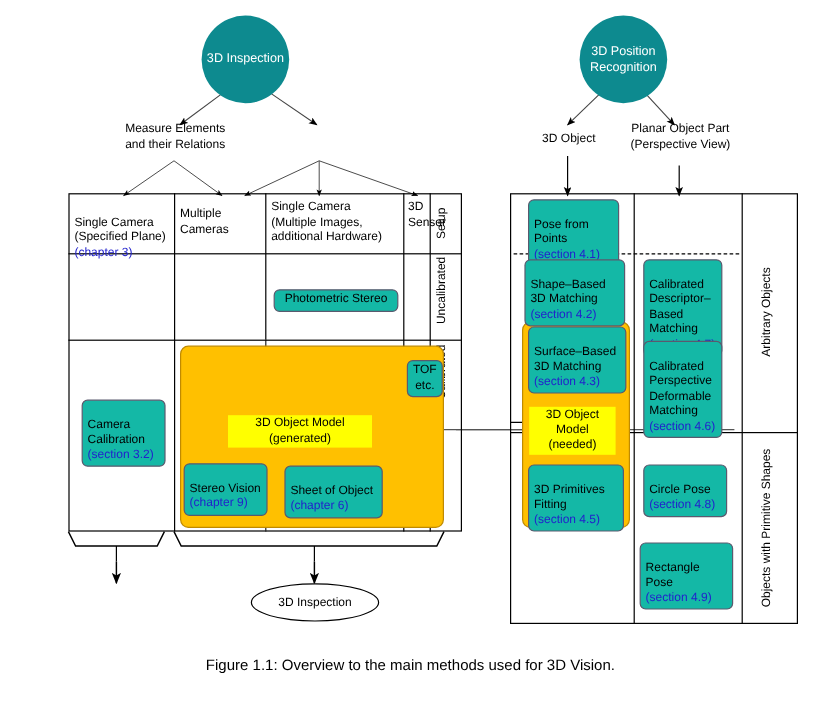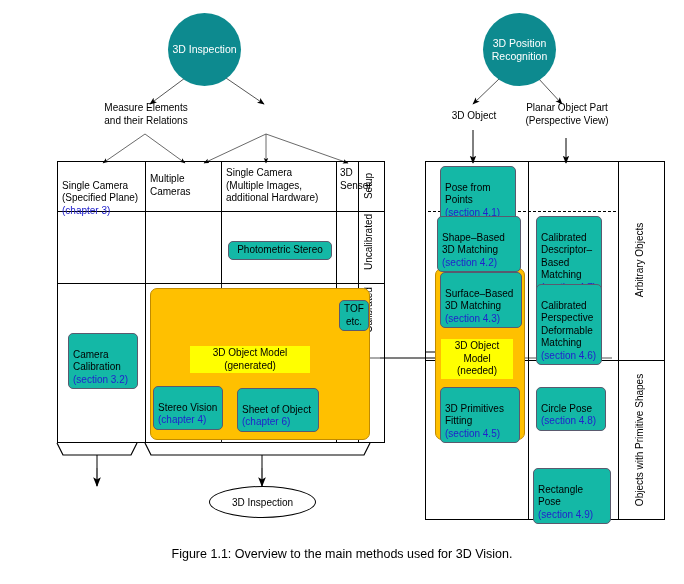--- a/index.html
+++ b/index.html
@@ -233,21 +233,21 @@
 Calibration
 </span><span class="ref">(section 3.2)</span>
   </div>
 
 
   <div class="abs mbox center" style="left:339px; top:300px; width:30px;">TOF
 etc.</div>
 
   <div class="abs mbox" style="left:153px; top:386px; width:70px;">
     <span>Stereo Vision
-</span><span class="ref">(chapter 4)</span>
+</span><span class="ref">(chapter 9)</span>
   </div>
 
   <div class="abs mbox" style="left:237px; top:388px; width:82px;">
     <span>Sheet of Object
 </span><span class="ref">(chapter 6)</span>
   </div>
 
   <div class="abs highlight" style="left:190px; top:330px; width:120px;margin-top:16px;">3D Object Model (generated)</div>
 
   <div class="abs grid-box" style="left:425px; top:161px; width:240px; height:359px;"></div>
@@ -302,21 +302,21 @@
 Deformable
 Matching
 </span><span class="ref">(section 4.6)</span>
   </div>
 
   <div class="abs mbox" style="left:536px; top:387px; width:70px;">
     <span>Circle Pose
 </span><span class="ref">(section 4.8)</span>
   </div>
 
-  <div class="abs mbox" style="left:533px; top:452px; width:78px;margin-top:16px;">
+  <div class="abs mbox" style="left:533px; top:452px; width:78px;">
     <span>Rectangle Pose
 </span><span class="ref">(section 4.9)</span>
   </div>
 
   <div class="abs highlight" style="left:441px; top:339px; width:72px;">3D Object
 Model
 (needed)</div>
 
 
   <div class="abs ellipse" style="left:209px; top:486px; width:107px; height:32px;">3D Inspection</div>

